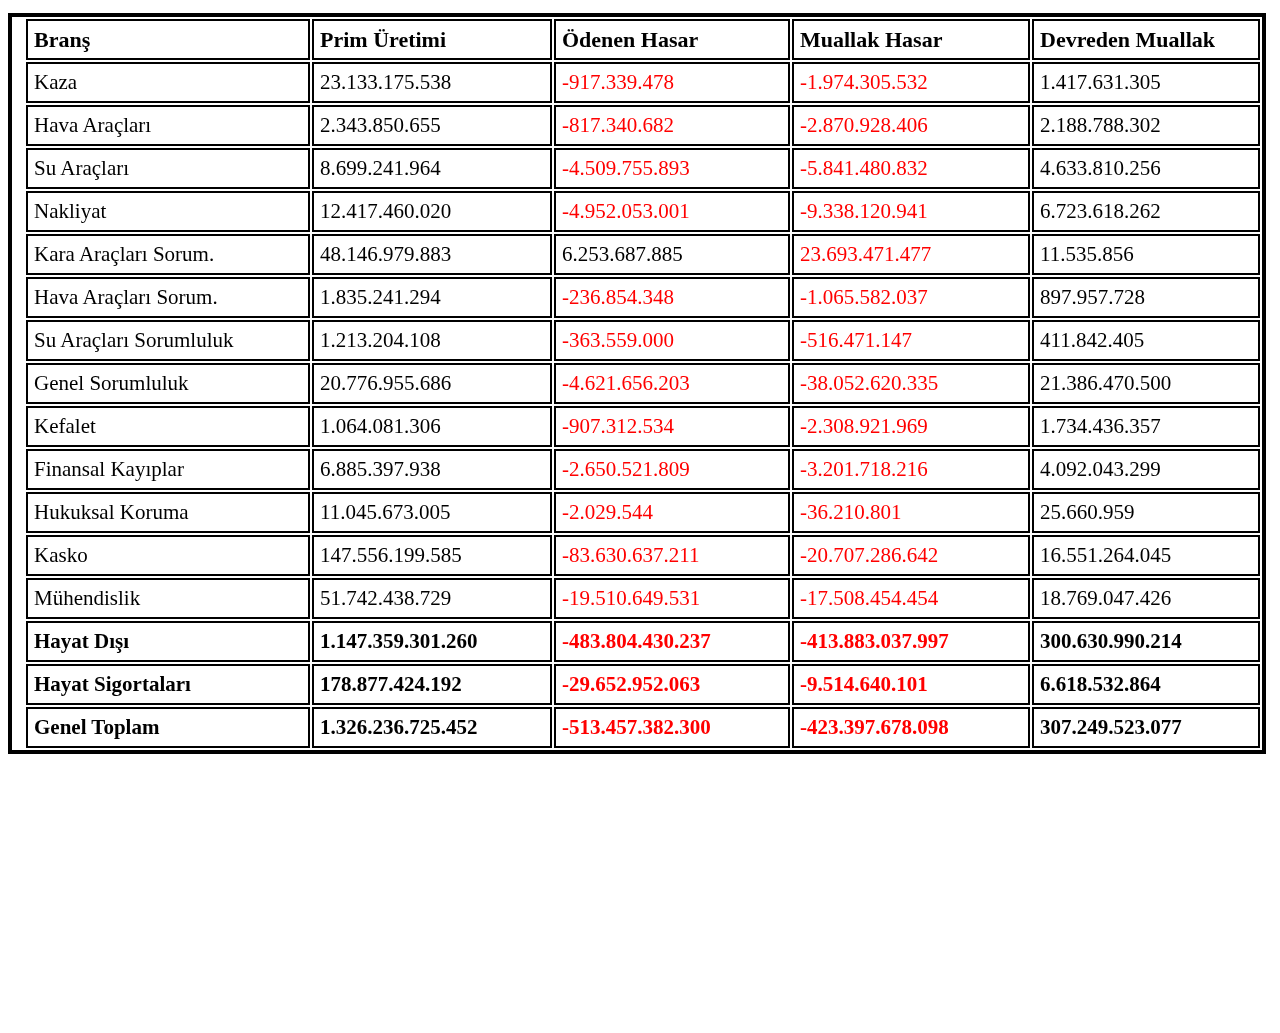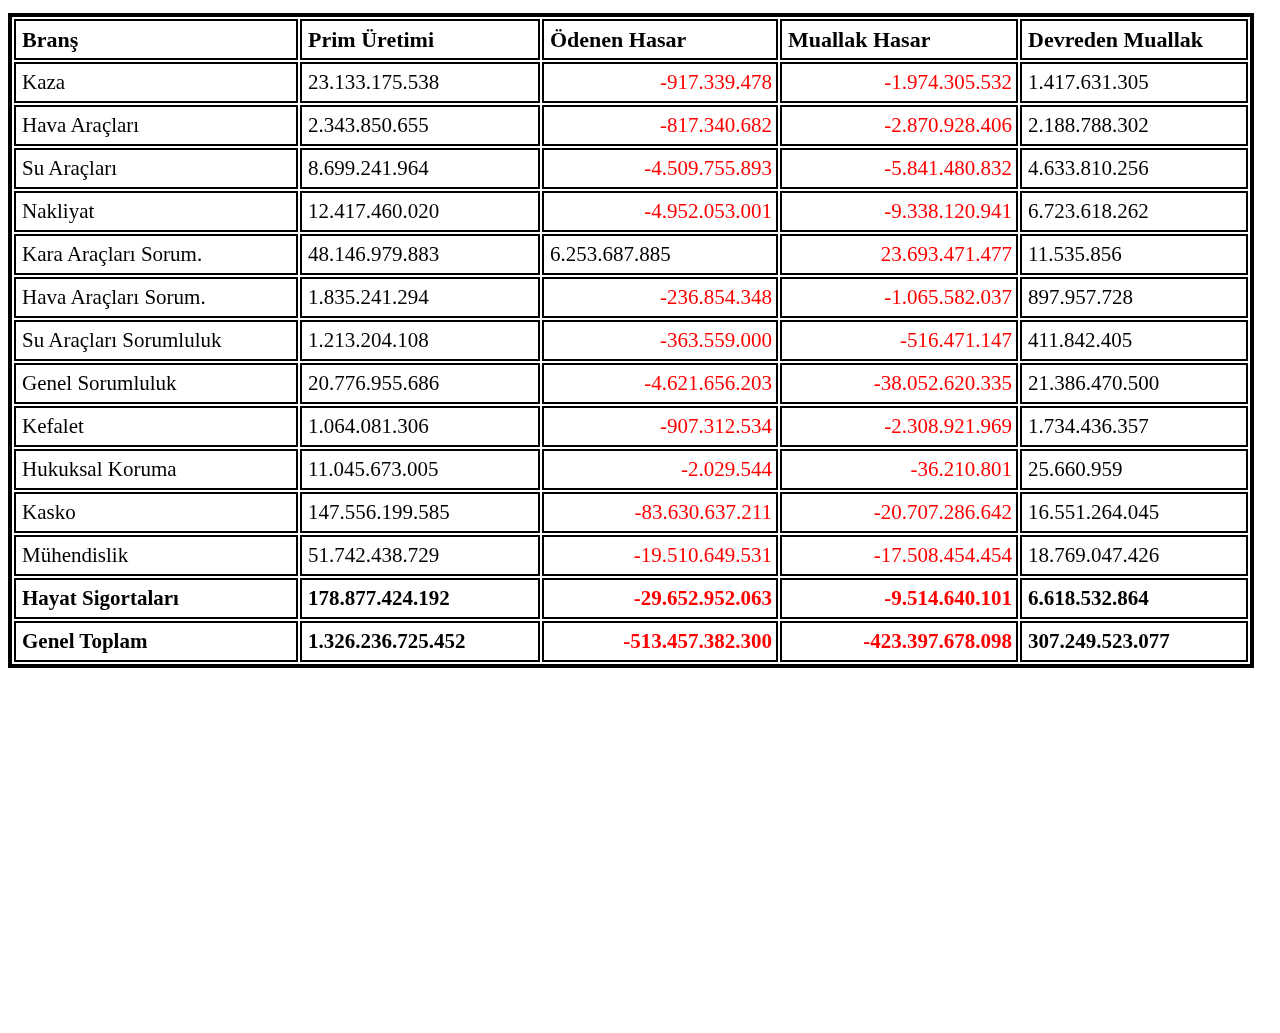--- a/index.html
+++ b/index.html
@@ -17,41 +17,41 @@
     background: var(--background, #ffffff);
     overflow: hidden;
   }
   table.data-table {
     margin: 13px 0 0 8px;
     border-collapse: separate;
     border-spacing: 2px;
     border: 4px solid var(--border, #000000);
     table-layout: fixed;
     background: var(--background, #ffffff);
+    padding-left: 12px;
   }
   table.data-table th,
   table.data-table td {
     box-sizing: border-box;
     border: 2px solid var(--border, #000000);
     height: 41px;
     padding: 0 4px 0 6px;
     font-size: 21px;
     color: var(--text, #000000);
     text-align: left;
     vertical-align: middle;
     white-space: nowrap;
     overflow: hidden;
   }
   table.data-table th {
     font-weight: 700;
     font-size: 22px;
   }
   table.data-table td.neg {
     color: var(--negative-value, #ff0000);
-    text-align: right;
   }
   table.data-table tr.bold td {
     font-weight: 700;
   }
 </style>
 </head>
 <body>
 
 <div class="page">
   <table class="data-table">
@@ -129,20 +129,27 @@
           <td>21.386.470.500</td>
         </tr>
         <tr>
           <td>Kefalet</td>
           <td>1.064.081.306</td>
           <td class="neg">-907.312.534</td>
           <td class="neg">-2.308.921.969</td>
           <td>1.734.436.357</td>
         </tr>
         <tr>
+          <td>Finansal Kayıplar</td>
+          <td>6.885.397.938</td>
+          <td class="neg">-2.650.521.809</td>
+          <td class="neg">-3.201.718.216</td>
+          <td>4.092.043.299</td>
+        </tr>
+        <tr>
           <td>Hukuksal Koruma</td>
           <td>11.045.673.005</td>
           <td class="neg">-2.029.544</td>
           <td class="neg">-36.210.801</td>
           <td>25.660.959</td>
         </tr>
         <tr>
           <td>Kasko</td>
           <td>147.556.199.585</td>
           <td class="neg">-83.630.637.211</td>
@@ -150,20 +157,27 @@
           <td>16.551.264.045</td>
         </tr>
         <tr>
           <td>Mühendislik</td>
           <td>51.742.438.729</td>
           <td class="neg">-19.510.649.531</td>
           <td class="neg">-17.508.454.454</td>
           <td>18.769.047.426</td>
         </tr>
         <tr class="bold">
+          <td>Hayat Dışı</td>
+          <td>1.147.359.301.260</td>
+          <td class="neg">-483.804.430.237</td>
+          <td class="neg">-413.883.037.997</td>
+          <td>300.630.990.214</td>
+        </tr>
+        <tr class="bold">
           <td>Hayat Sigortaları</td>
           <td>178.877.424.192</td>
           <td class="neg">-29.652.952.063</td>
           <td class="neg">-9.514.640.101</td>
           <td>6.618.532.864</td>
         </tr>
         <tr class="bold">
           <td>Genel Toplam</td>
           <td>1.326.236.725.452</td>
           <td class="neg">-513.457.382.300</td>

